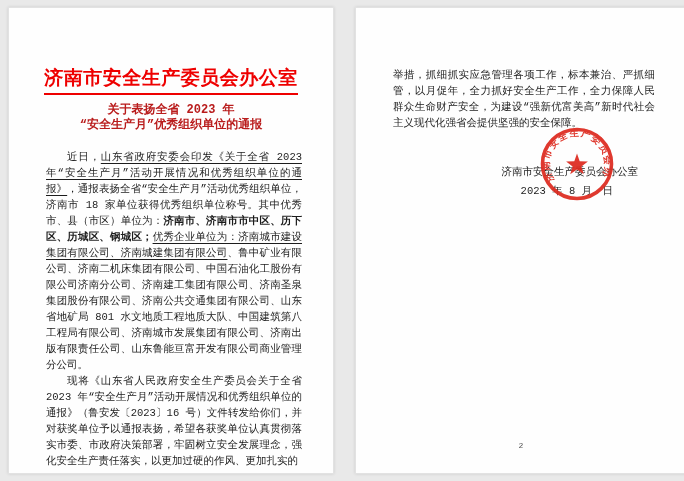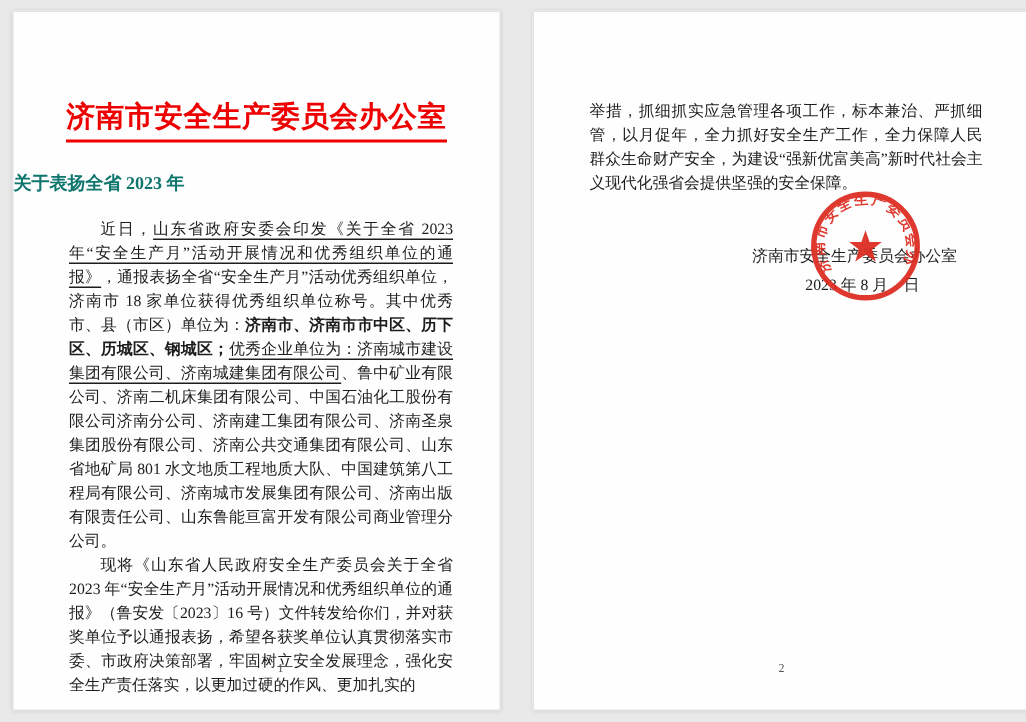--- a/index.html
+++ b/index.html
@@ -2,40 +2,40 @@
 <html><head>
 <meta charset="utf-8">
 <style>
   * { margin:0; padding:0; box-sizing:border-box; }
   html,body { width:684px; height:481px; }
   body {
     font-family: "Liberation Serif", "DejaVu Serif", serif;
     background:#e9e9e9;
     overflow:hidden;
   }
-  .stage { position:relative; width:684px; height:430px; background:#e9e9e9; }
+  .stage { position:relative; width:684px; height:430px; background:#e9e9e9;font-family:Liberation Mono, monospace; }
   .page {
     position:absolute; top:7px; height:467px; background:#fefefe;
     border:1px solid #e2e2e2; box-shadow:0 0 3px rgba(0,0,0,0.12);
   }
   .page-1 { left:8px;  width:326px; }
   .page-2 { left:355px; width:332px; }
 
   .org-title-wrap { margin-top:57px; text-align:center; }
   .org-title {
     display:inline-block;
     color:#ee0000;
     font-size:19px;
     font-weight:bold;
     letter-spacing:0.5px;
     white-space:nowrap;
     border-bottom:2px solid #ee0000;
     padding-bottom:2px;
   }
-  .doc-title { margin-top:20px; text-align:left; font-weight:bold; font-size:12px; line-height:15px; color:#0f766e; }
+  .doc-title { margin-top:8px; text-align:center; font-weight:bold; font-size:12px; line-height:15px; color:#b91c1c; }
 
   .body-text {
     margin:16px 31px 0 37px;
     font-size:10.5px;
     line-height:16px;
     text-align:justify;
     color:#1c1c1c;
   }
   .para { text-indent:2em; }
   .u { text-decoration:underline; text-underline-offset:2.5px; text-decoration-thickness:1px; }
@@ -82,20 +82,21 @@
 <body>
 
 <div class="stage">
 
   <div class="page page-1">
     <div class="org-title-wrap">
       <span class="org-title">济南市安全生产委员会办公室</span>
     </div>
     <div class="doc-title">
       <div>关于表扬全省 2023 年</div>
+      <div>“安全生产月”优秀组织单位的通报</div>
     </div>
     <div class="body-text">
       <div class="para"><span>近日，</span><span class="u">山东省政府安委会印发《关于全省 2023 年“安全生产月”活动开展情况和优秀组织单位的通报》</span><span>，通报表扬全省“安全生产月”活动优秀组织单位，济南市 18 家单位获得优秀组织单位称号。其中优秀市、县（市区）单位为：</span><span class="b">济南市、济南市市中区、历下区、历城区、钢城区；</span><span class="u">优秀企业单位为：济南城市建设集团有限公司、济南城建集团有限公司</span><span>、鲁中矿业有限公司、济南二机床集团有限公司、中国石油化工股份有限公司济南分公司、济南建工集团有限公司、济南圣泉集团股份有限公司、济南公共交通集团有限公司、山东省地矿局 801 水文地质工程地质大队、中国建筑第八工程局有限公司、济南城市发展集团有限公司、济南出版有限责任公司、山东鲁能亘富开发有限公司商业管理分公司。</span></div>
       <div class="para">现将《山东省人民政府安全生产委员会关于全省 2023 年“安全生产月”活动开展情况和优秀组织单位的通报》（鲁安发〔2023〕16 号）文件转发给你们，并对获奖单位予以通报表扬，希望各获奖单位认真贯彻落实市委、市政府决策部署，牢固树立安全发展理念，强化安全生产责任落实，以更加过硬的作风、更加扎实的</div>
     </div>
     <div class="pagenum">1</div>
   </div>
 
   <div class="page page-2">
     <div class="body-text">

